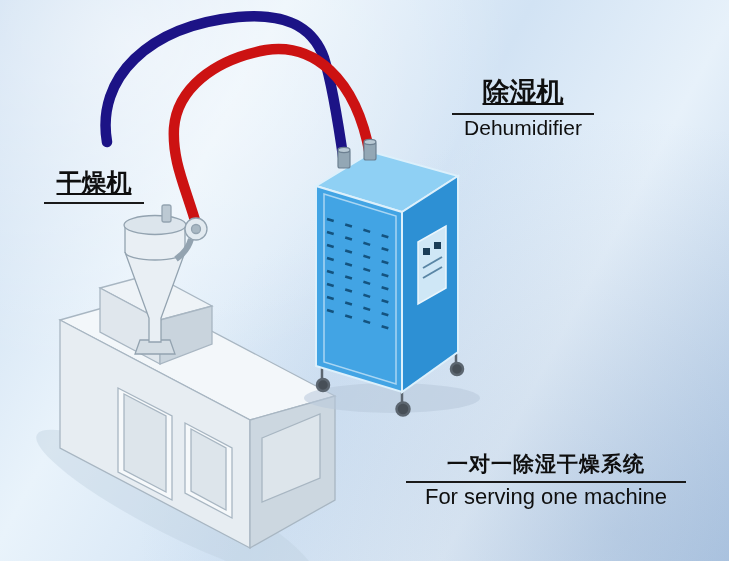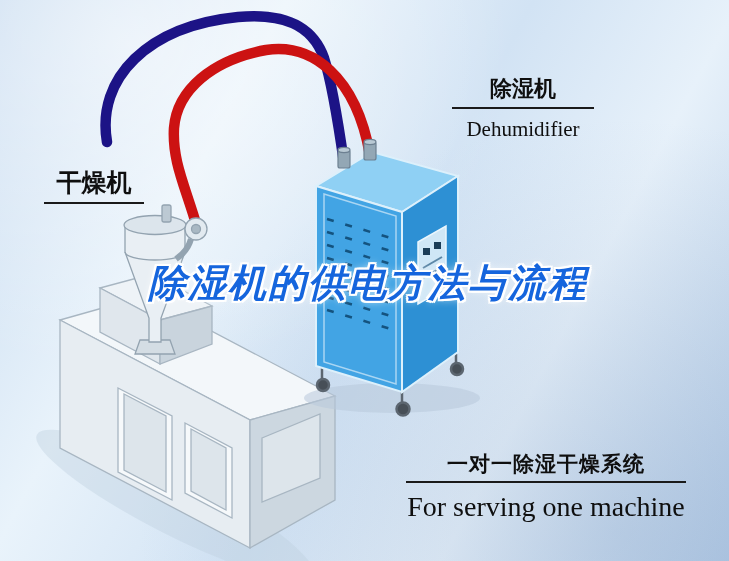--- a/index.html
+++ b/index.html
@@ -11,30 +11,30 @@
       radial-gradient(ellipse at 18% 8%, rgba(255,255,255,.55), rgba(255,255,255,0) 45%),
       radial-gradient(ellipse at 85% 95%, rgba(120,150,190,.25), rgba(255,255,255,0) 55%),
       linear-gradient(118deg,#c7dbf0 0%,#e9f3fb 28%,#d2e3f4 52%,#e7f1fa 72%,#b5cce6 100%);
   }
   svg.scene { position:absolute; left:0; top:0; width:729px; height:561px; z-index:1; }
   .label { position:absolute; z-index:3; text-align:center; color:#0f0f0f; }
   .label .zh {
     display:block; font-weight:bold; border-bottom:2px solid #1a1a1a; padding-bottom:3px;
     font-family:"DejaVu Sans","Liberation Sans",sans-serif;
   }
-  .label .en { display:block; font-family:Liberation Serif, serif; margin-top:8px; }
+  .label .en { display:block; font-family:Liberation Sans, sans-serif; margin-top:1px; }
   .hopper-label { left:44px;  top:166px; width:100px; }
-  .hopper-label .zh { font-size:25px; }
+  .hopper-label .zh { font-size:25px;text-decoration:underline; }
   .hopper-label .en { font-size:19px; }
   .dehu-label   { left:452px; top:74px;  width:142px; }
-  .dehu-label .zh { font-size:22px; }
+  .dehu-label .zh { font-size:27px;text-decoration:underline; }
   .dehu-label .en { font-size:21px; }
   .system-label { left:406px; top:450px; width:280px; }
   .system-label .zh { font-size:21px; letter-spacing:1px; }
-  .system-label .en { font-size:28px; }
+  .system-label .en { font-size:22px; }
   .main-title {
     position:absolute; z-index:4; left:112px; top:258px; width:512px; text-align:center;
     font-size:38px; font-weight:bold; font-style:italic; letter-spacing:2px; color:#1565dd;
     font-family:"DejaVu Sans","Liberation Sans",sans-serif;
     text-shadow:
       -2px -2px 0 #fff, 2px -2px 0 #fff, -2px 2px 0 #fff, 2px 2px 0 #fff,
       0 -2px 0 #fff, 0 2px 0 #fff, -2px 0 0 #fff, 2px 0 0 #fff,
       0 0 8px rgba(255,255,255,.95);
   }
 </style>
@@ -124,20 +124,19 @@
 
   <div class="label hopper-label">
     <span class="zh">干燥机</span>
   </div>
 
   <div class="label dehu-label">
     <span class="zh">除湿机</span>
     <span class="en">Dehumidifier</span>
   </div>
 
-  <div class="main-title">除湿机的供电方法与流程</div>
 
   <div class="label system-label">
     <span class="zh">一对一除湿干燥系统</span>
     <span class="en">For serving one machine</span>
   </div>
 
 </div>
 
 </body></html>

